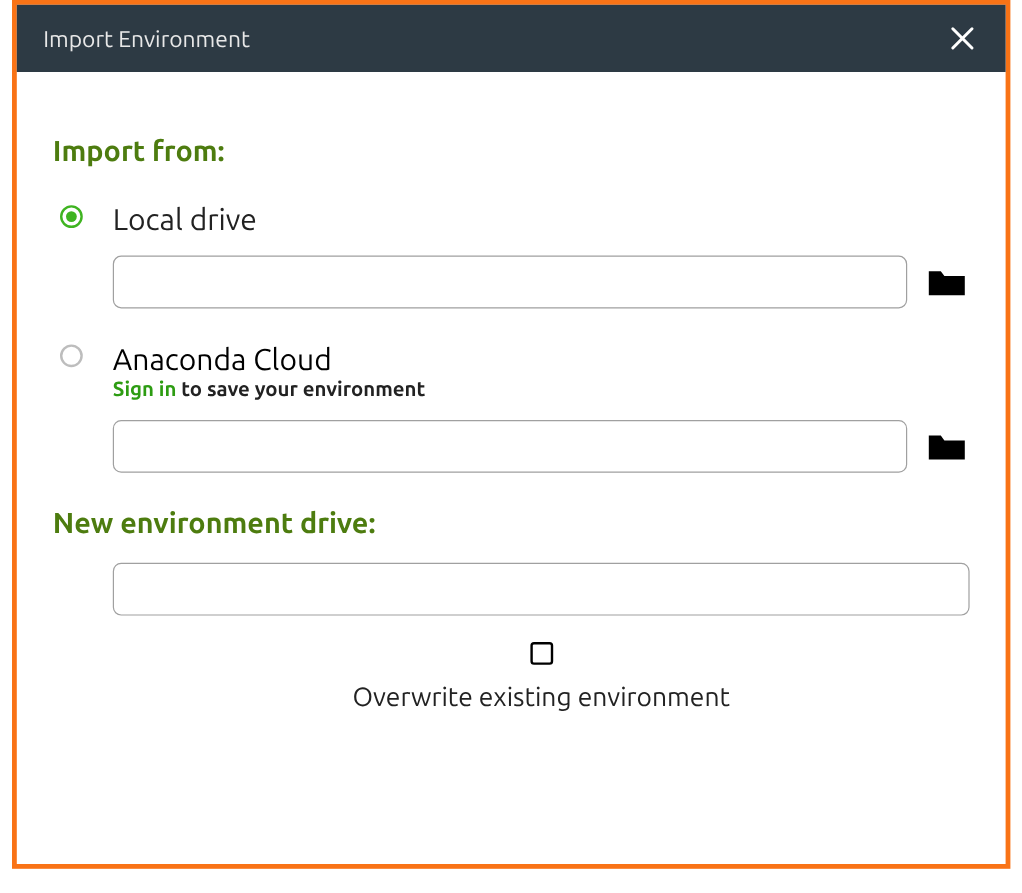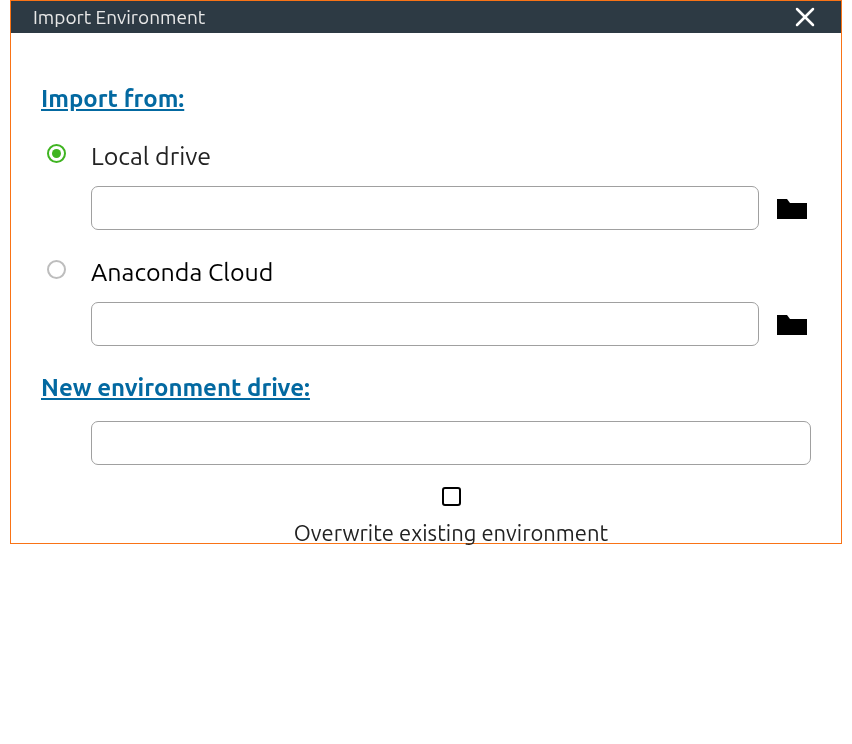--- a/index.html
+++ b/index.html
@@ -7,25 +7,25 @@
   body {
     font-family: "Segoe UI", "Ubuntu", "Helvetica Neue", Arial, sans-serif;
     background: #fff;
     width: 852px;
     height: 744px;
     overflow: hidden;
   }
   .dialog {
     width: 832px;
     margin: 0 10px;
-    border: 1px solid #f97316;
+    border: 4px solid #f97316;
     background: #fff;
     display: flex;
     flex-direction: column;
-    height: 544px;
+    height: 724px;
     gap: 16px;
   }
   .titlebar {
     background: #2d3a44;
     color: #e8e8e8;
     display: flex;
     align-items: center;
     justify-content: space-between;
     padding: 0 20px 0 22px;
     height: 56px;
@@ -42,23 +42,22 @@
   }
   .titlebar .close-btn svg { stroke: #fff; }
   .content {
     padding: 36px 30px 0 30px;
     flex: 1;
     position: relative;
   }
   .section-heading {
     font-size: 24px;
     font-weight: 700;
-    color: #0369a1;
+    color: #4d7c0f;
     margin: 0 0 30px 0;
-    text-decoration: underline;
   }
   .option-block {
     padding-left: 50px;
     margin-bottom: 28px;
     position: relative;
   }
   .radio {
     position: absolute;
     left: 6px;
     top: 2px;
@@ -203,20 +202,23 @@
           <svg width="34" height="26" viewBox="0 0 34 26">
             <path d="M2 4 L12 4 L15 8 L32 8 L32 24 L2 24 Z"></path>
           </svg>
         </div>
       </div>
     </div>
 
     <div class="option-block">
       <div class="radio disabled"></div>
       <div class="option-label disabled">Anaconda Cloud</div>
+      <div class="helper-line">
+        <span class="signin">Sign in</span><span> to save your environment</span>
+      </div>
       <div class="input-row">
         <input type="text" class="text-input" value="" style="">
         <div class="folder-btn">
           <svg width="34" height="26" viewBox="0 0 34 26">
             <path d="M2 4 L12 4 L15 8 L32 8 L32 24 L2 24 Z"></path>
           </svg>
         </div>
       </div>
     </div>
 

